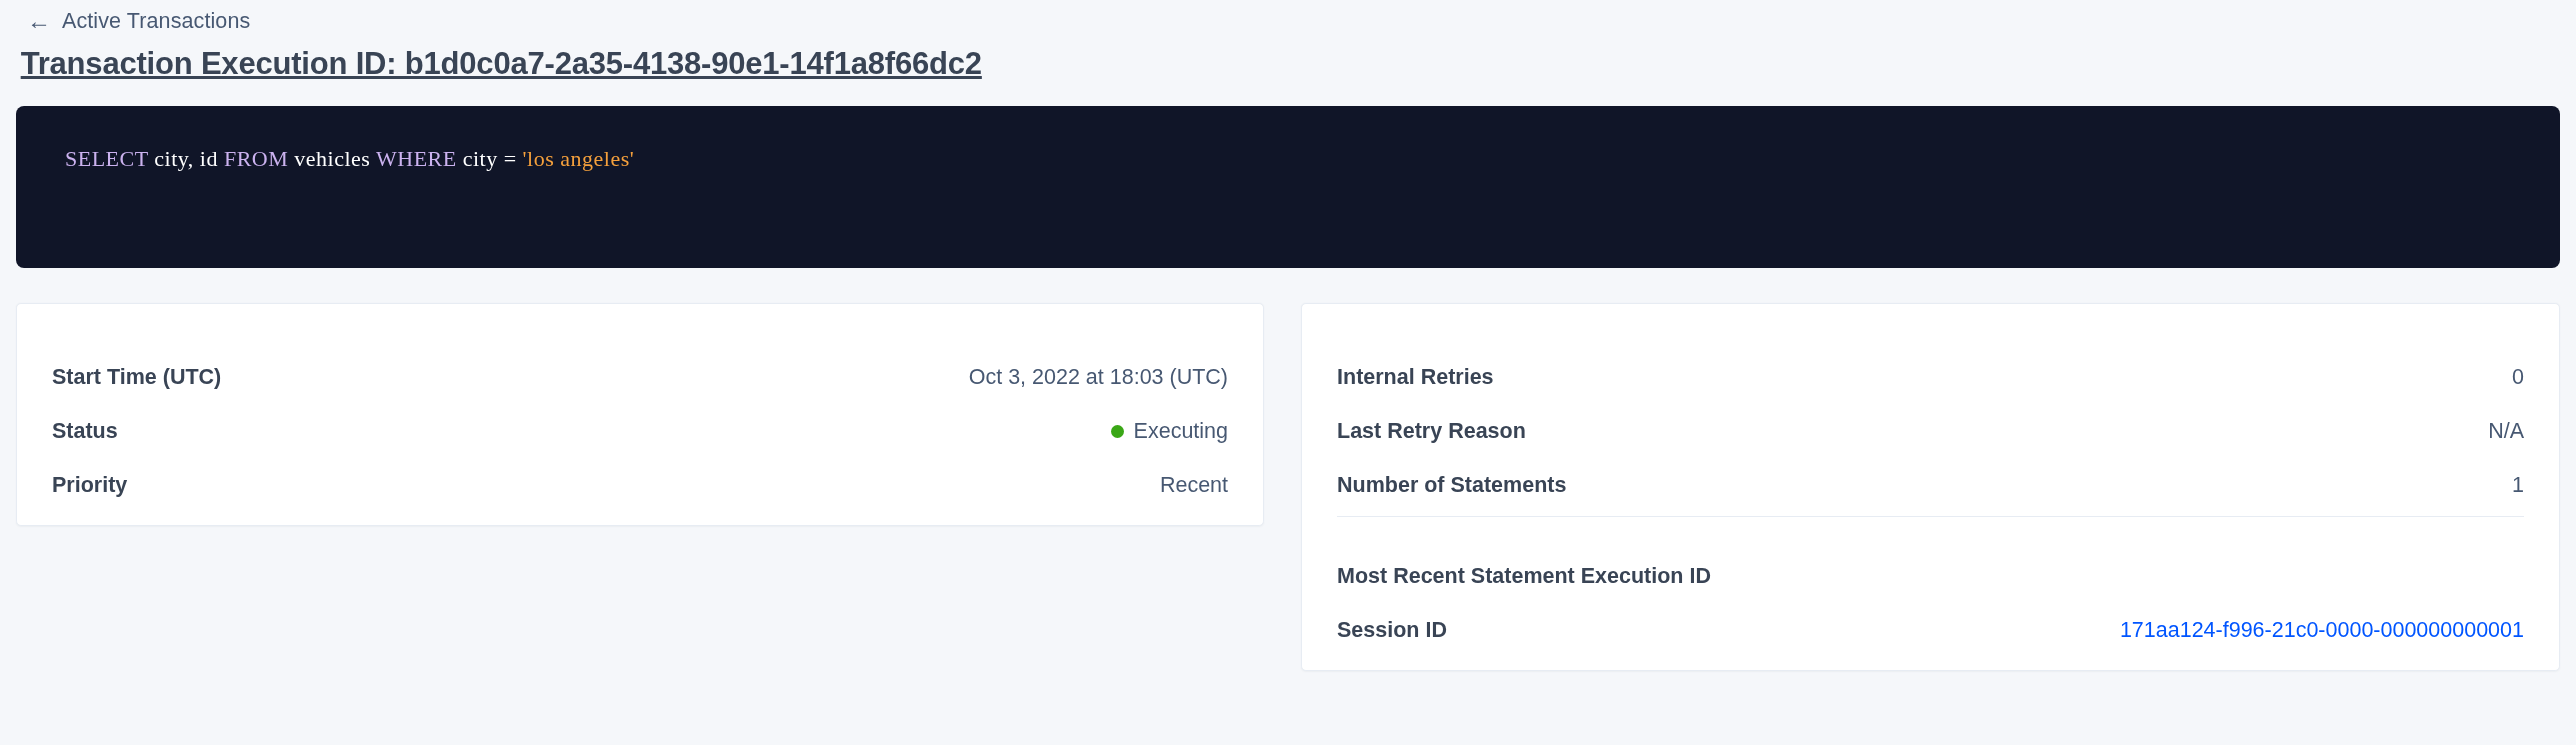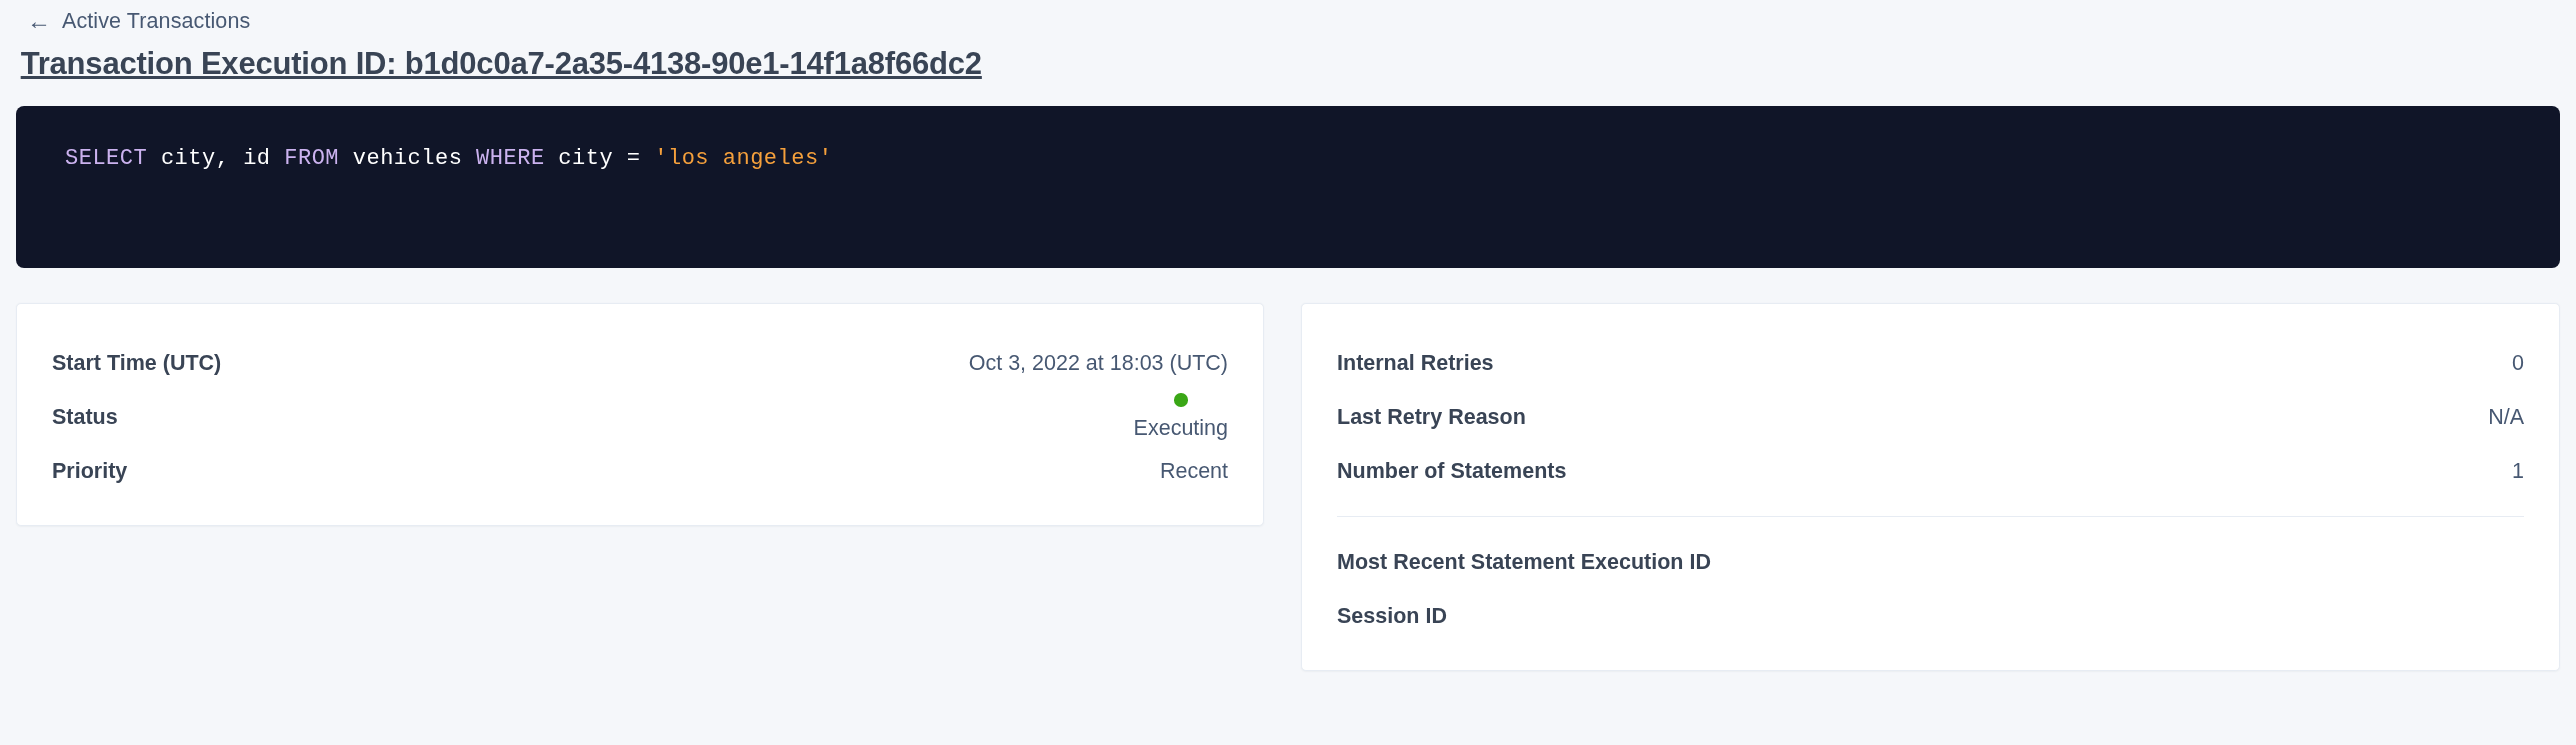--- a/index.html
+++ b/index.html
@@ -53,21 +53,21 @@
 
   
   .code-block {
     margin: 24px 16px 0 16px;
     background: #101528;
     border-radius: 8px;
     height: 162px;
     padding: 40px 0 0 49px;
   }
   .code-line {
-    font-family: Liberation Mono, monospace;
+    font-family: Liberation Serif, serif;
     font-size: 22px;
     letter-spacing: 0.5px;
     white-space: pre;
     line-height: 1.2;
   }
   .tok-kw     { color: #cbb2ef; }
   .tok-id     { color: #ffffff; }
   .tok-str    { color: #f5a03c; }
   .tok-op     { color: #ffffff; }
 
@@ -84,21 +84,21 @@
     border: 0.8px solid #e7ecf3;
     border-radius: 4.8px;
     box-shadow: 0 0.8px 1.6px rgba(60, 75, 100, 0.05);
     padding: 32px 35px 27px 35px;
   }
   .panel-left  { width: 1256px; }
   .panel-right { width: 1267px; }
 
   .row {
     display: flex;
-    align-items: center;
+    align-items: flex-end;
     justify-content: space-between;
     height: 54px;
     gap: 16px;
   }
   .row-label {
     font-size: 21.5px;
     font-weight: bold;
     color: #394455;
     white-space: nowrap;
   }
@@ -109,21 +109,20 @@
     text-align: right;
   }
   .row-value.link {
     color: #0055ff;
   }
 
   .status-value {
     display: inline-flex;
     align-items: center;
     gap: 9.5px;
-    flex-direction: column;
   }
   .status-dot {
     width: 13.5px;
     height: 13.5px;
     border-radius: 50%;
     background: #3aa716;
     display: inline-block;
   }
 
   .divider {
@@ -192,20 +191,21 @@
 
 
       <div class="divider"></div>
 
       <div class="row">
         <span class="row-label">Most Recent Statement Execution ID</span>
       </div>
 
       <div class="row">
         <span class="row-label">Session ID</span>
+        <a class="row-value link" href="#" style="text-decoration:none;">171aa124-f996-21c0-0000-000000000001</a>
       </div>
 
     </div>
 
   </div>
 
 </div>
 
 
 </body></html>

